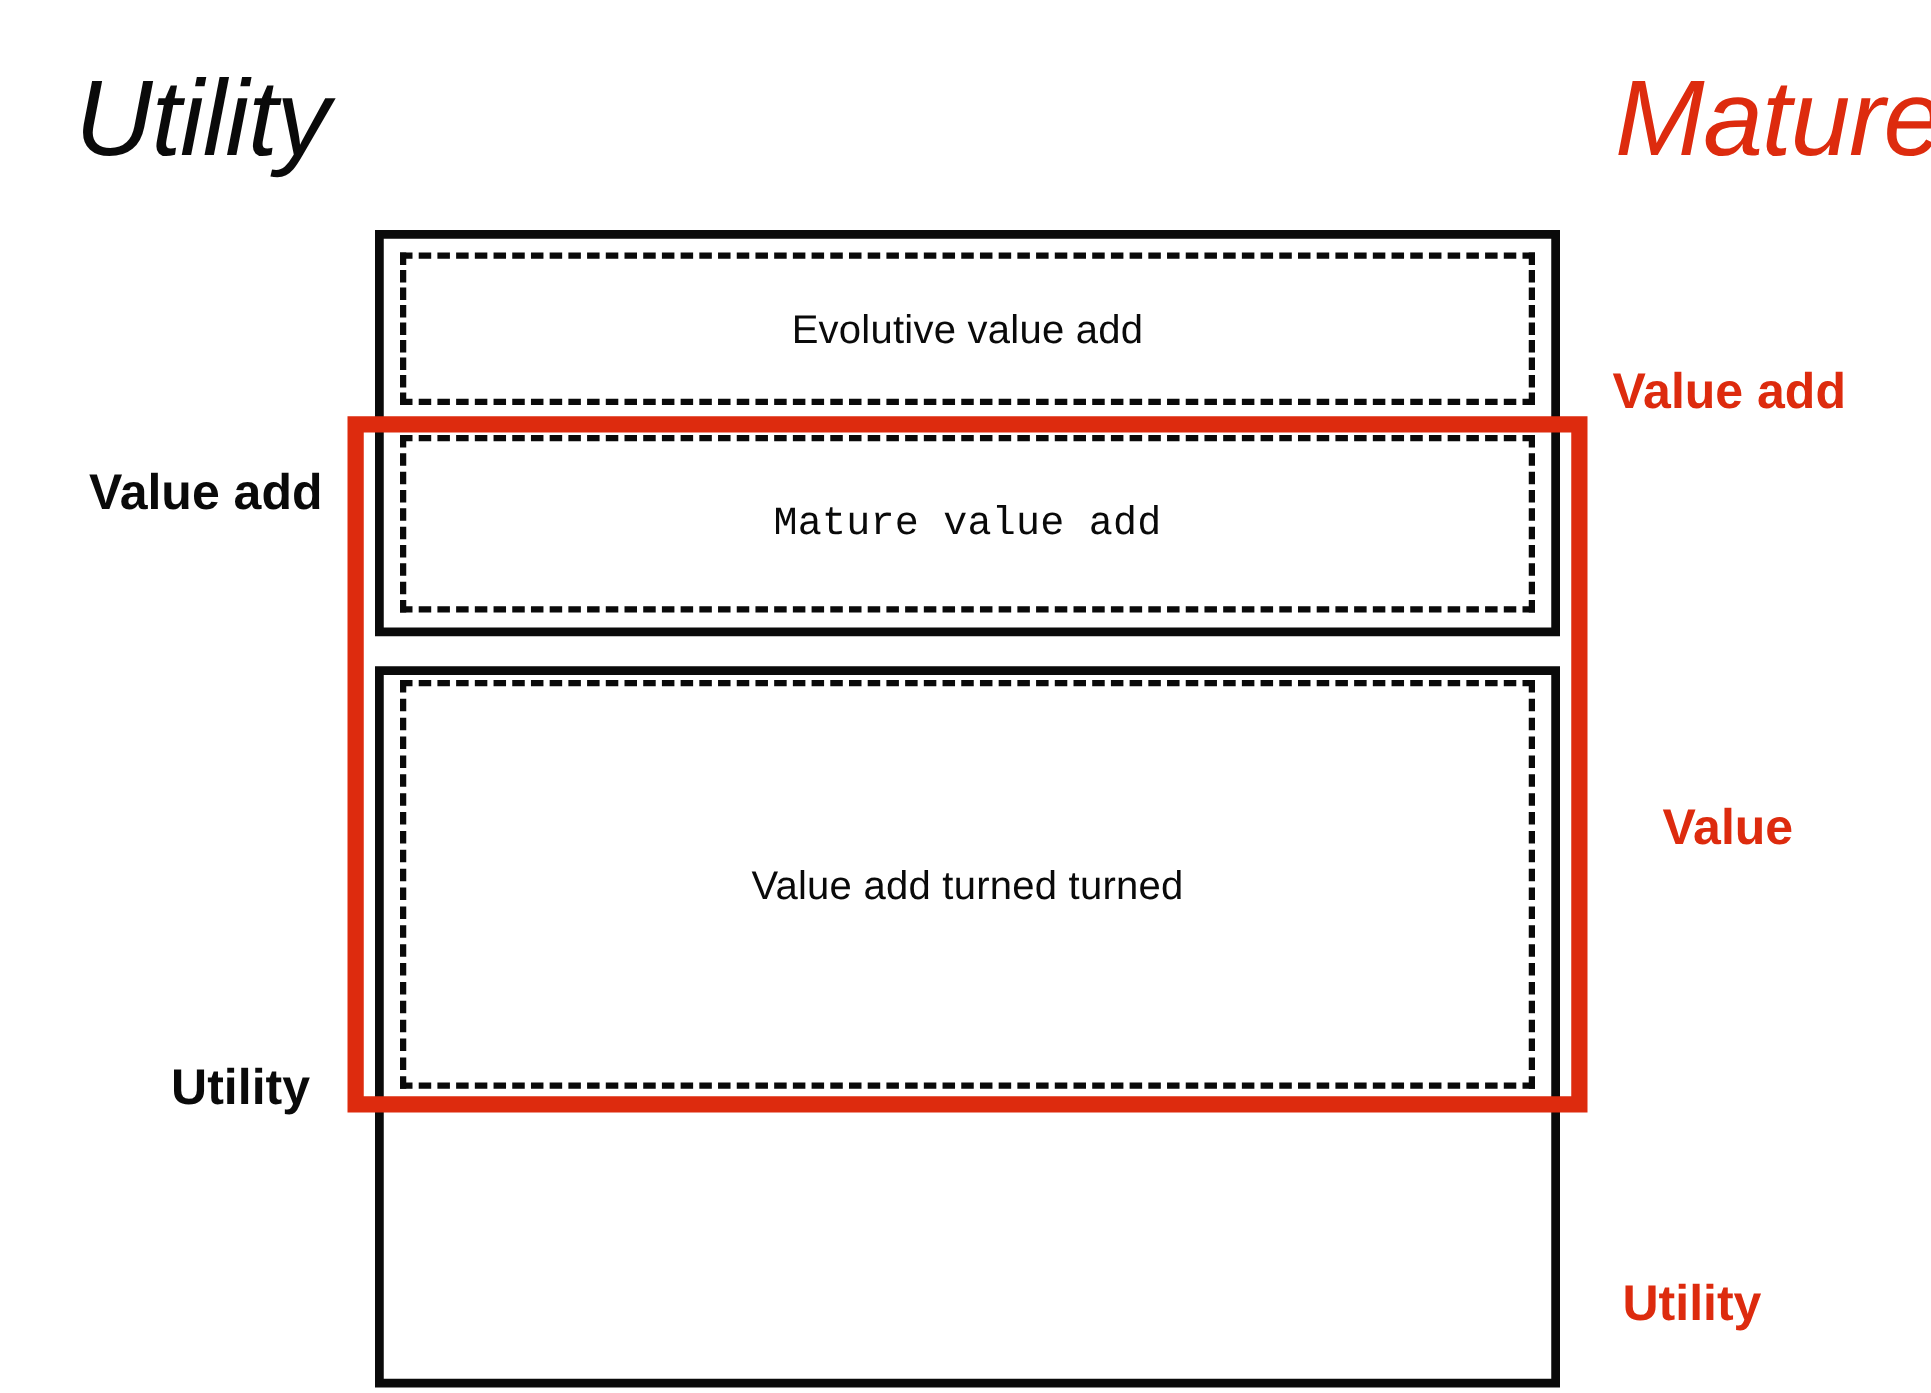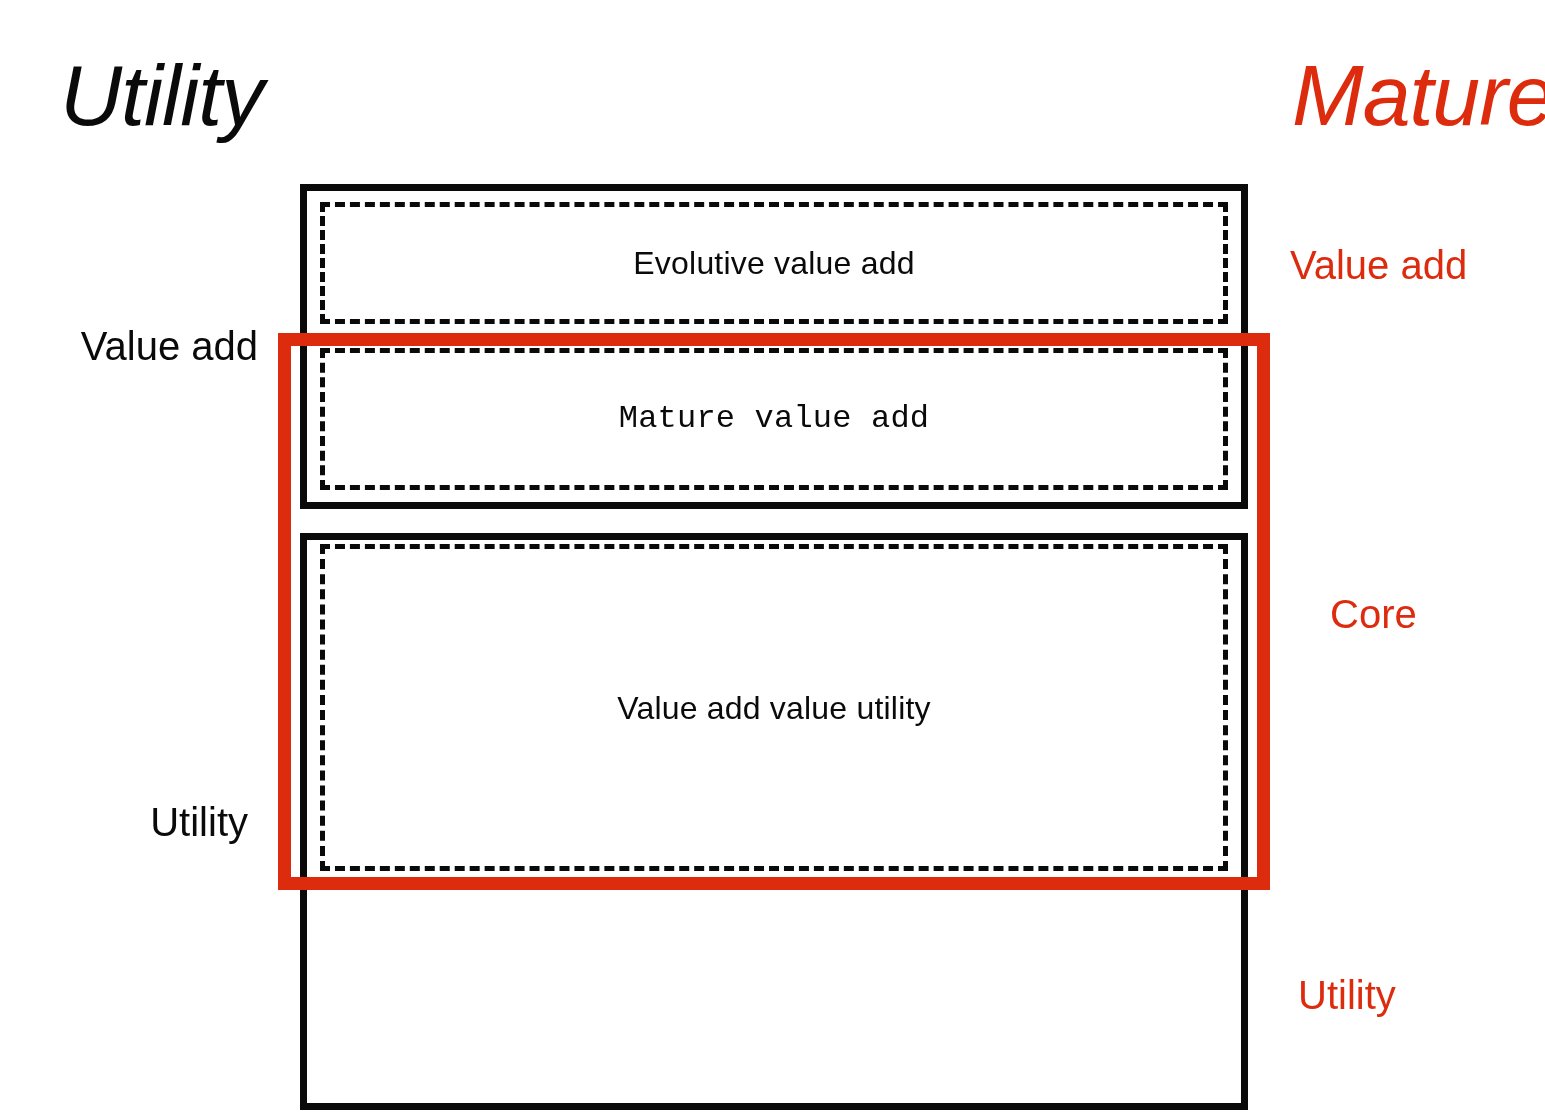--- a/index.html
+++ b/index.html
@@ -36,24 +36,25 @@
   }
   #title-after {
     left: 1292px;
     top: 52px;
     color: #dd2b0e;
   }
 
   
   .side-label {
     position: absolute;
-    font-weight: normal;
+    font-weight: bold;
     font-size: 40px;
     line-height: 1;
     white-space: nowrap;
+    margin-top: 48px;
   }
   .side-label.left  { color: #0a0a0a; text-align: right; }
   .side-label.right { color: #dd2b0e; text-align: left;  }
 
   #label-left-value-add { left: 0px;    top: 326px; width: 258px; }
   #label-left-utility   { left: 0px;    top: 802px; width: 248px; }
 
   #label-right-value-add { left: 1290px; top: 245px; }
   #label-right-core      { left: 1330px; top: 594px; }
   #label-right-utility   { left: 1298px; top: 975px; }
@@ -113,36 +114,36 @@
   <div class="title" id="title-before">Utility</div>
 
   <div class="title" id="title-after">Mature</div>
 
   <div class="side-label left" id="label-left-value-add">Value add</div>
 
   <div class="side-label left" id="label-left-utility">Utility</div>
 
   <div class="side-label right" id="label-right-value-add">Value add</div>
 
-  <div class="side-label right" id="label-right-core">Core</div>
+  <div class="side-label right" id="label-right-core">Value</div>
 
   <div class="side-label right" id="label-right-utility">Utility</div>
 
   <div class="group-box" id="group-value-add"></div>
 
   <div class="group-box" id="group-utility"></div>
 
   <div class="item-box" id="item-evolutive">
     <span class="item-label">Evolutive value add</span>
   </div>
 
   <div class="item-box" id="item-mature">
     <span class="item-label">Mature value add</span>
   </div>
 
   <div class="item-box" id="item-turned">
-    <span class="item-label">Value add value utility</span>
+    <span class="item-label">Value add turned turned</span>
   </div>
 
 
   <div id="core-frame"></div>
 
 </div>
 
 </body></html>

